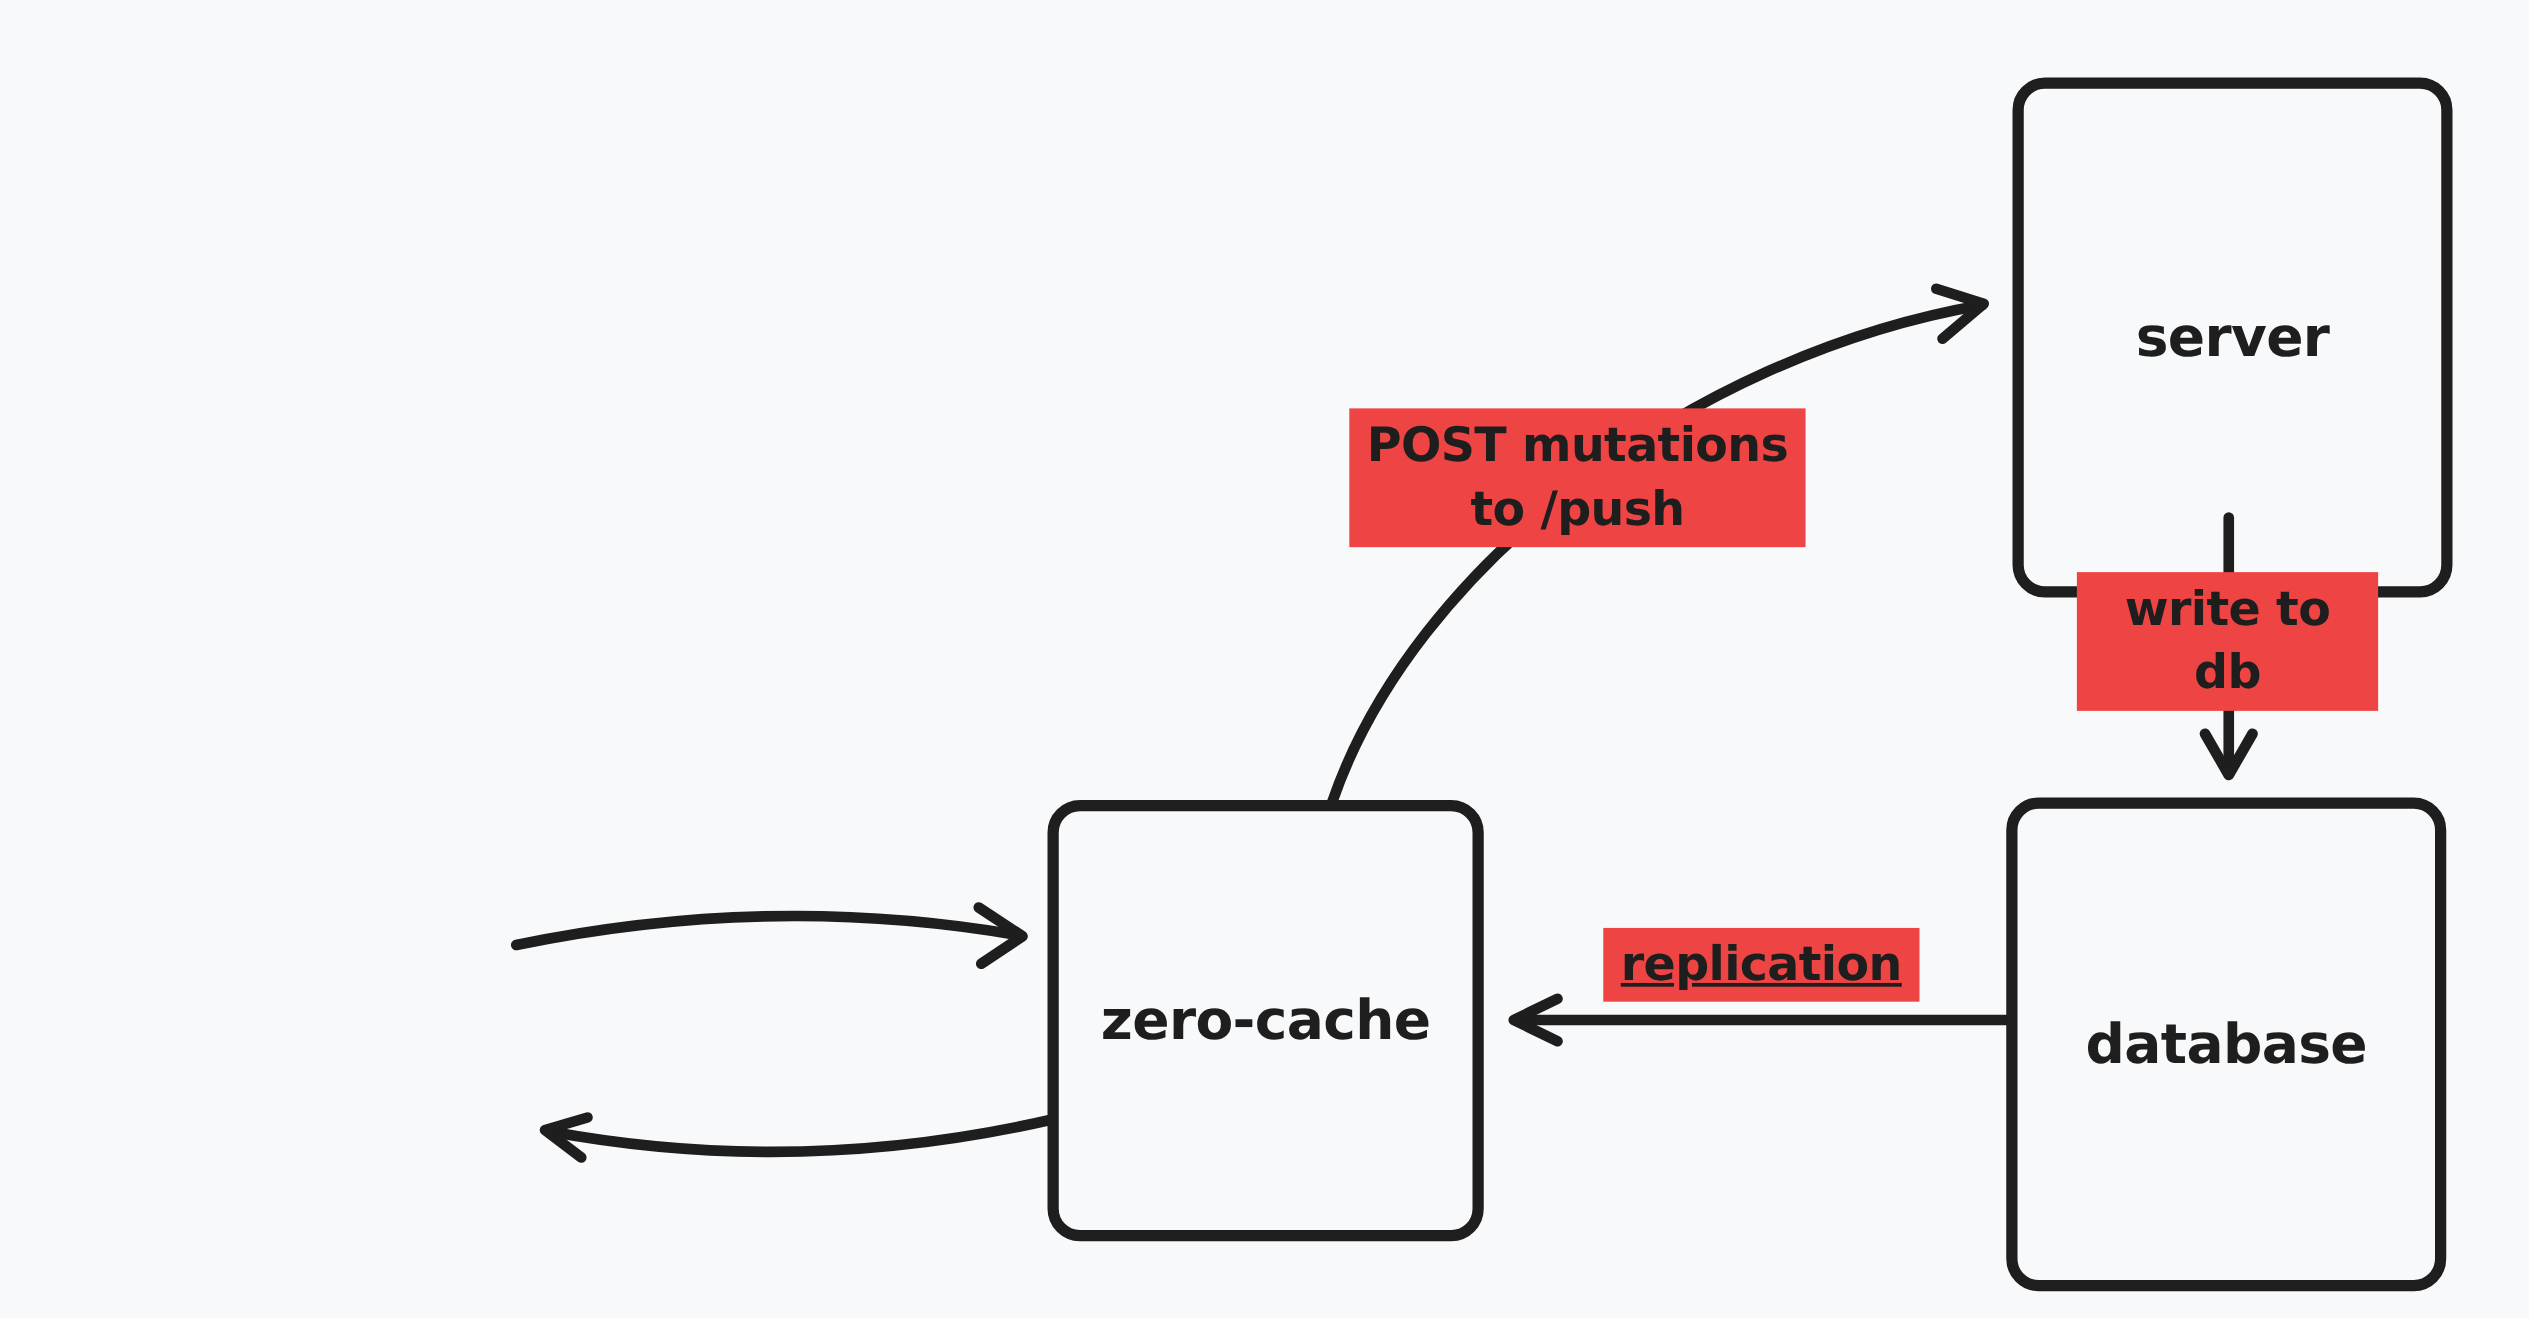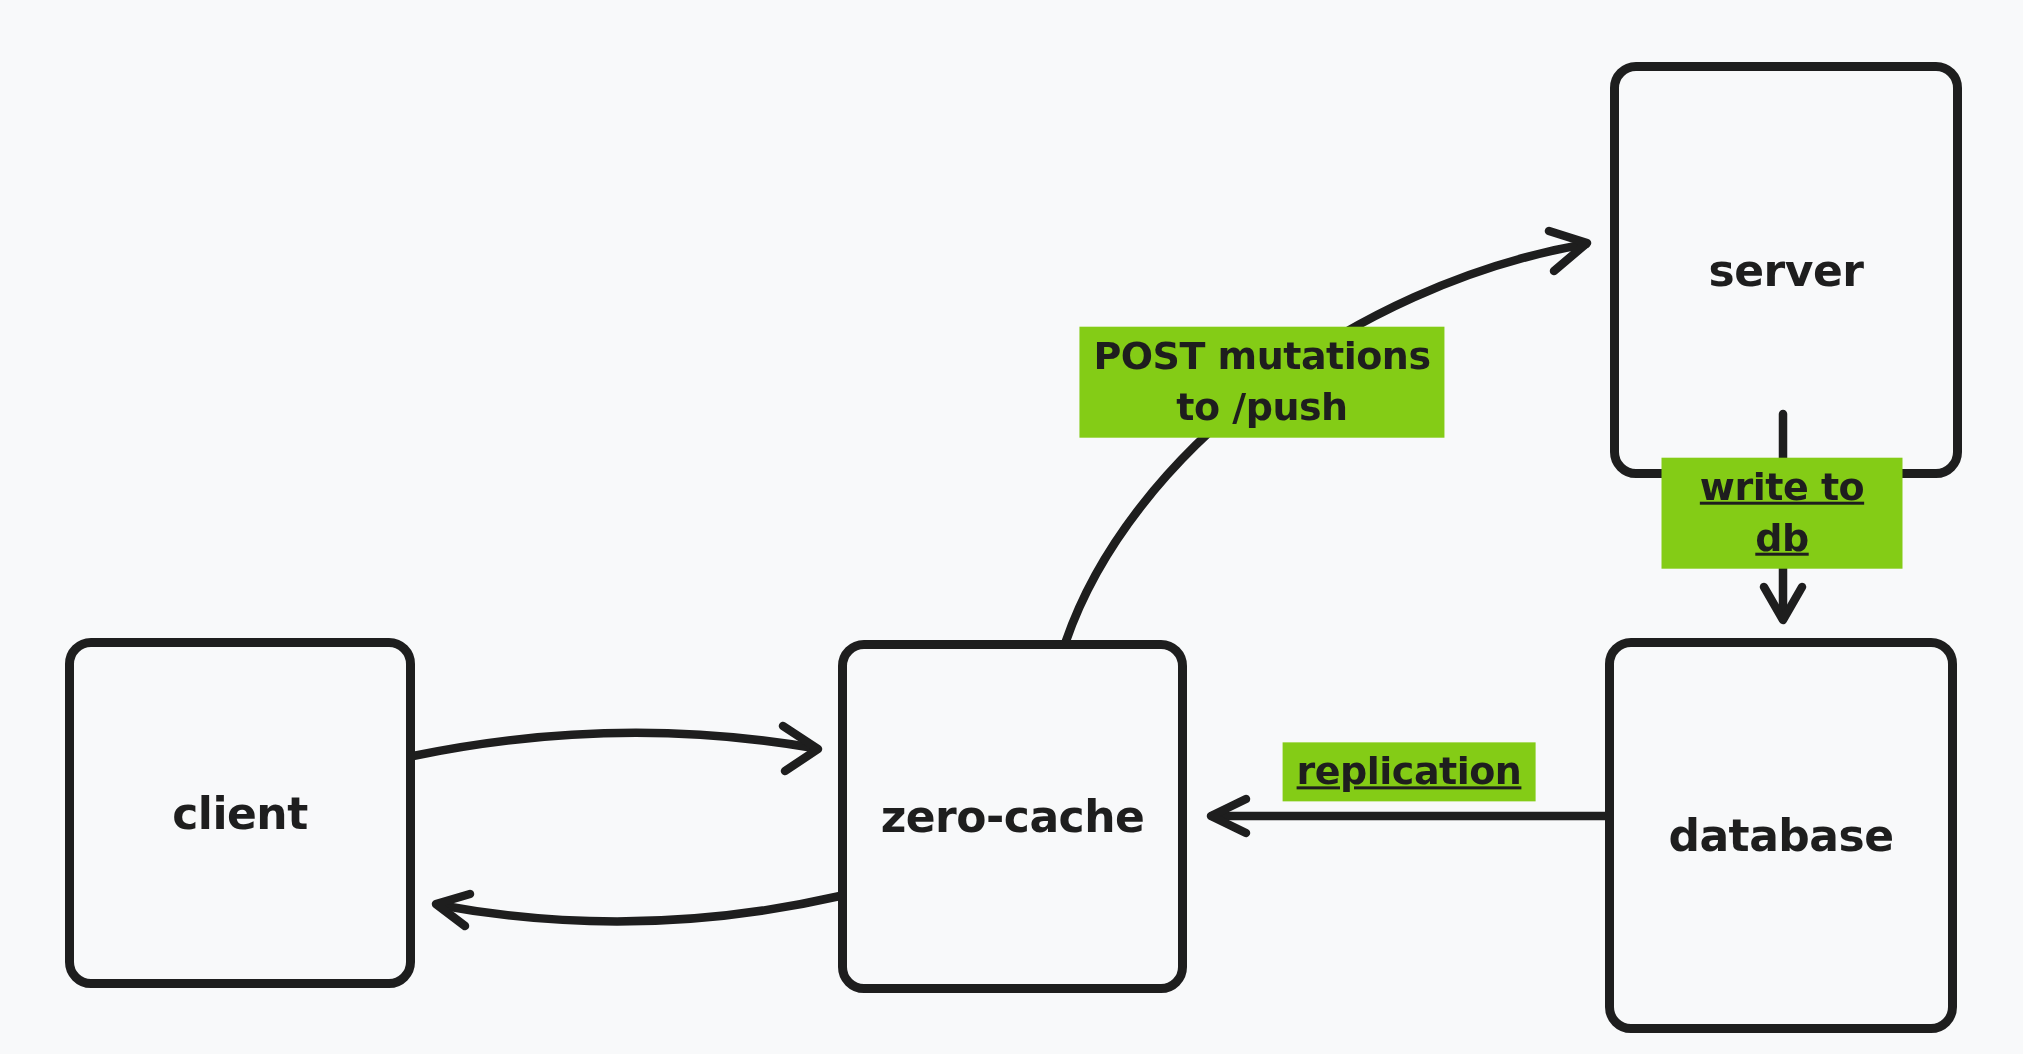--- a/index.html
+++ b/index.html
@@ -41,21 +41,21 @@
   }
   .node-label {
     font-size: 44px;
     font-weight: 600;
     letter-spacing: -0.5px;
     white-space: nowrap;
   }
   .edge-label {
     position: absolute;
     transform: translate(-50%, -50%);
-    background: #84cc16;
+    background: #ef4444;
     font-size: 38px;
     font-weight: 600;
     letter-spacing: -0.5px;
     line-height: 1.35;
     text-align: center;
     white-space: pre-line;
     padding: 4px 14px;
   }
 </style>
 </head>
@@ -84,38 +84,35 @@
       <path d="M 1783 414 L 1783 618"></path>
       <path d="M 1764 587 L 1783 620 L 1802 587"></path>
     </g>
 
     <g>
       <path d="M 1606 816 L 1212 816"></path>
       <path d="M 1246 799 L 1211 816 L 1246 833"></path>
     </g>
   </svg>
 
-  <div class="node" style="left:65px; top:638px; width:350px; height:350px;">
-    <span class="node-label">client</span>
-  </div>
 
   <div class="node" style="left:838px; top:640px; width:349px; height:353px;">
     <span class="node-label">zero-cache</span>
   </div>
 
   <div class="node" style="left:1610px; top:62px; width:352px; height:416px;">
     <span class="node-label">server</span>
   </div>
 
   <div class="node" style="left:1605px; top:638px; width:352px; height:395px;">
     <span class="node-label">database</span>
   </div>
 
 
 
   <div class="edge-label" style="left:1262px; top:382px;">POST mutations
 to /push</div>
 
-  <div class="edge-label" style="left:1782px; top:513px;text-decoration:underline;">write to db</div>
+  <div class="edge-label" style="left:1782px; top:513px;">write to db</div>
 
   <div class="edge-label" style="left:1409px; top:772px;text-decoration:underline;">replication</div>
 
 </div>
 
 </body></html>

